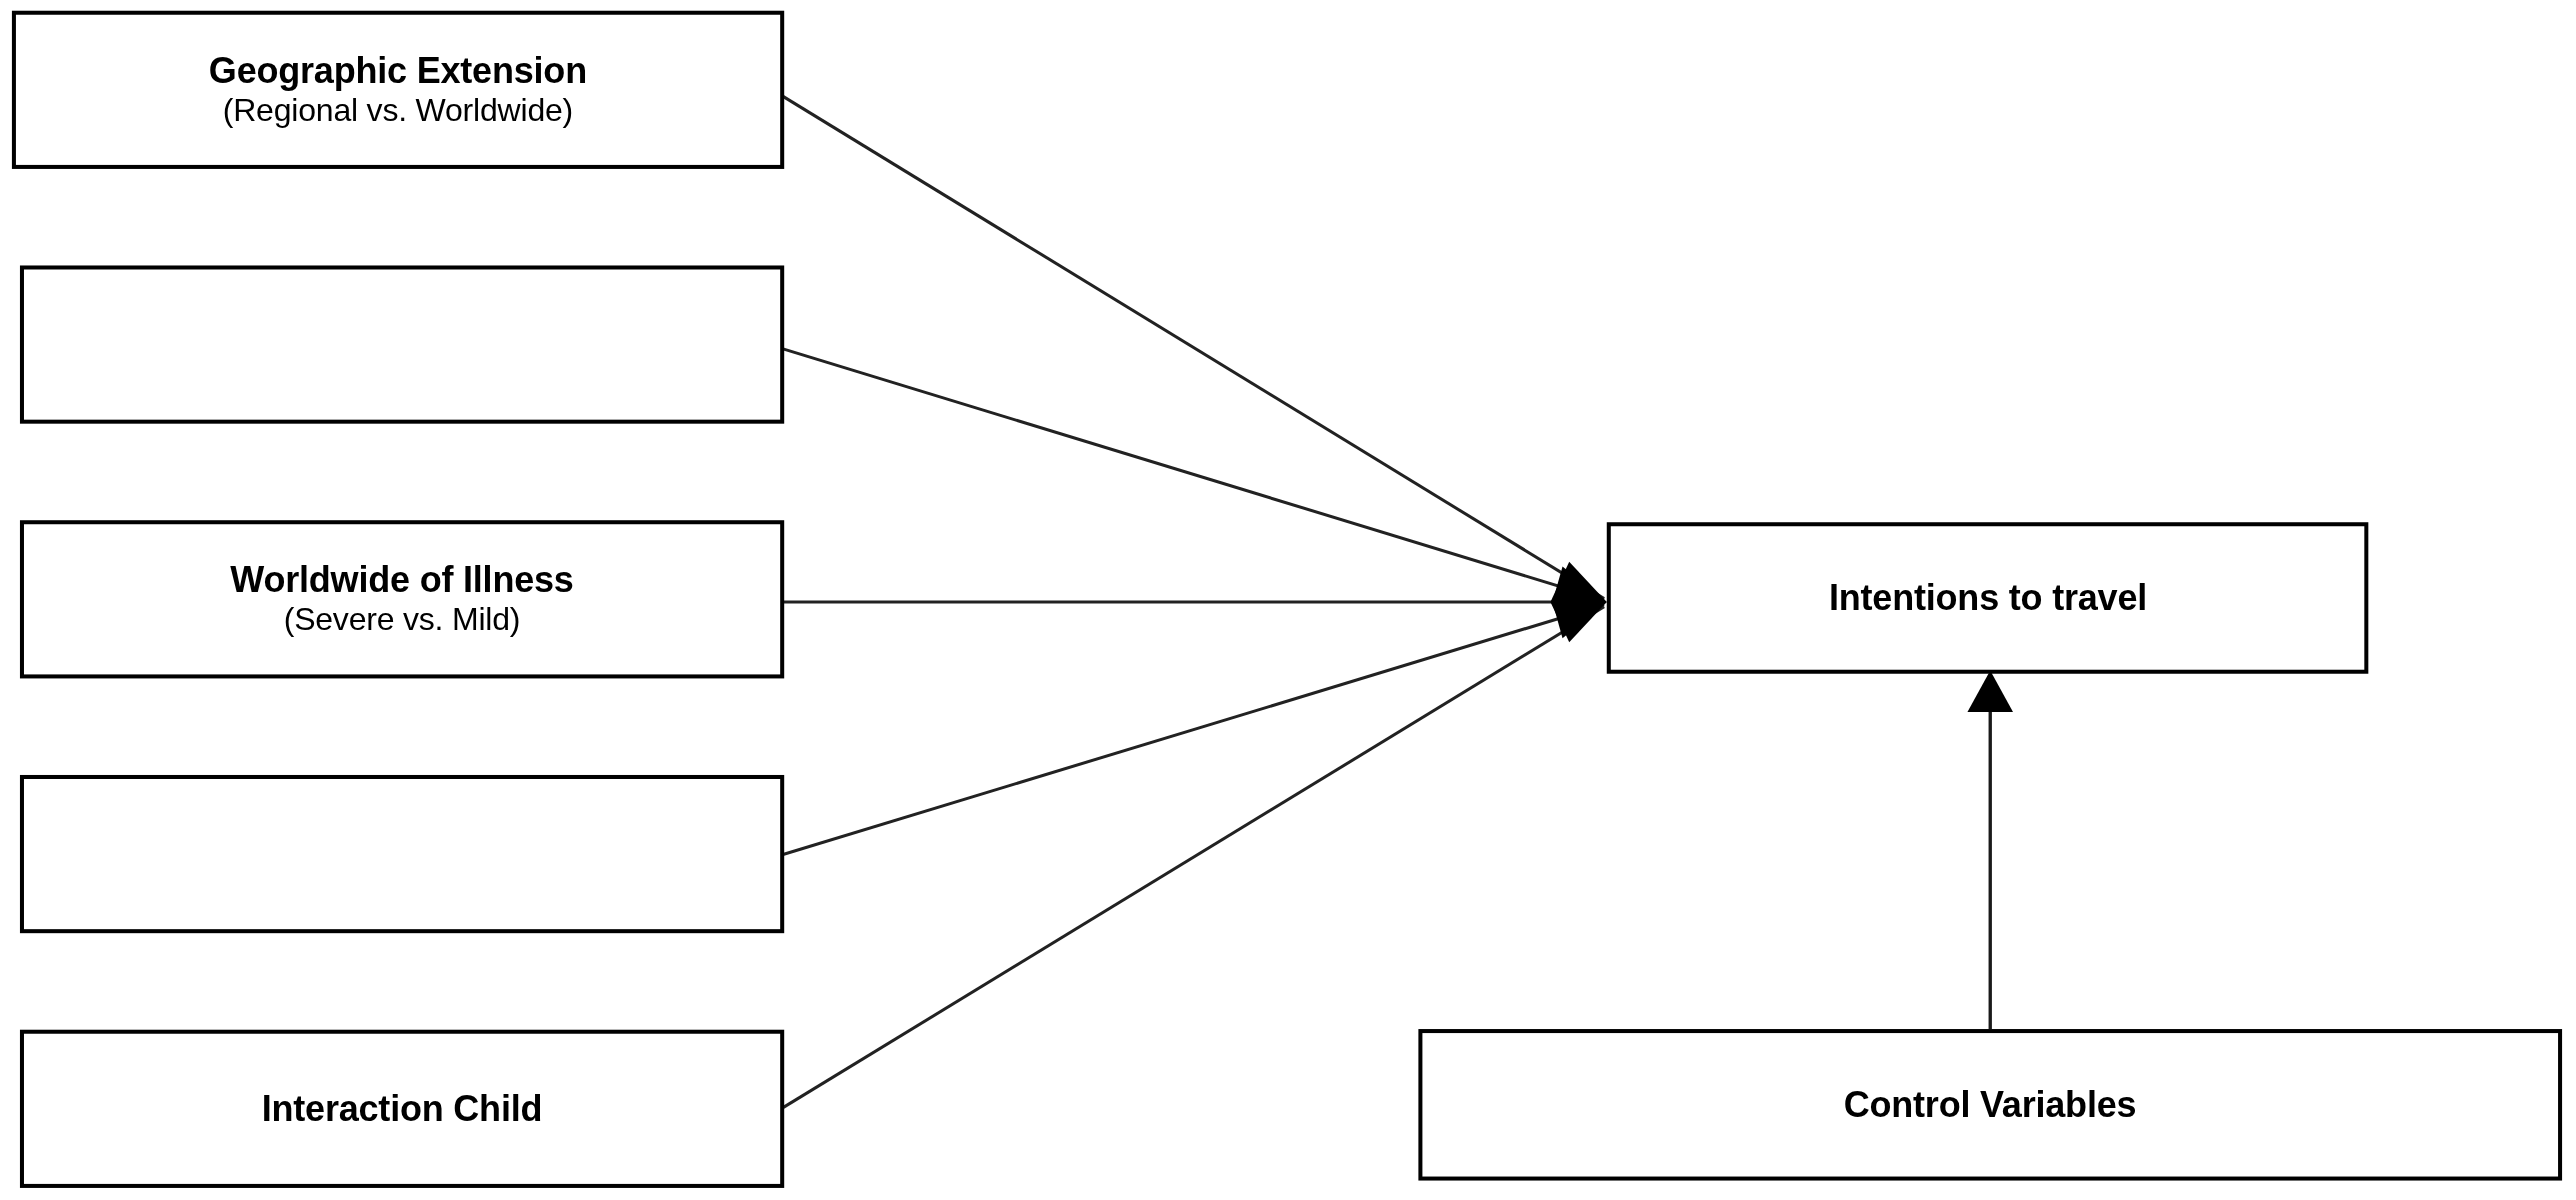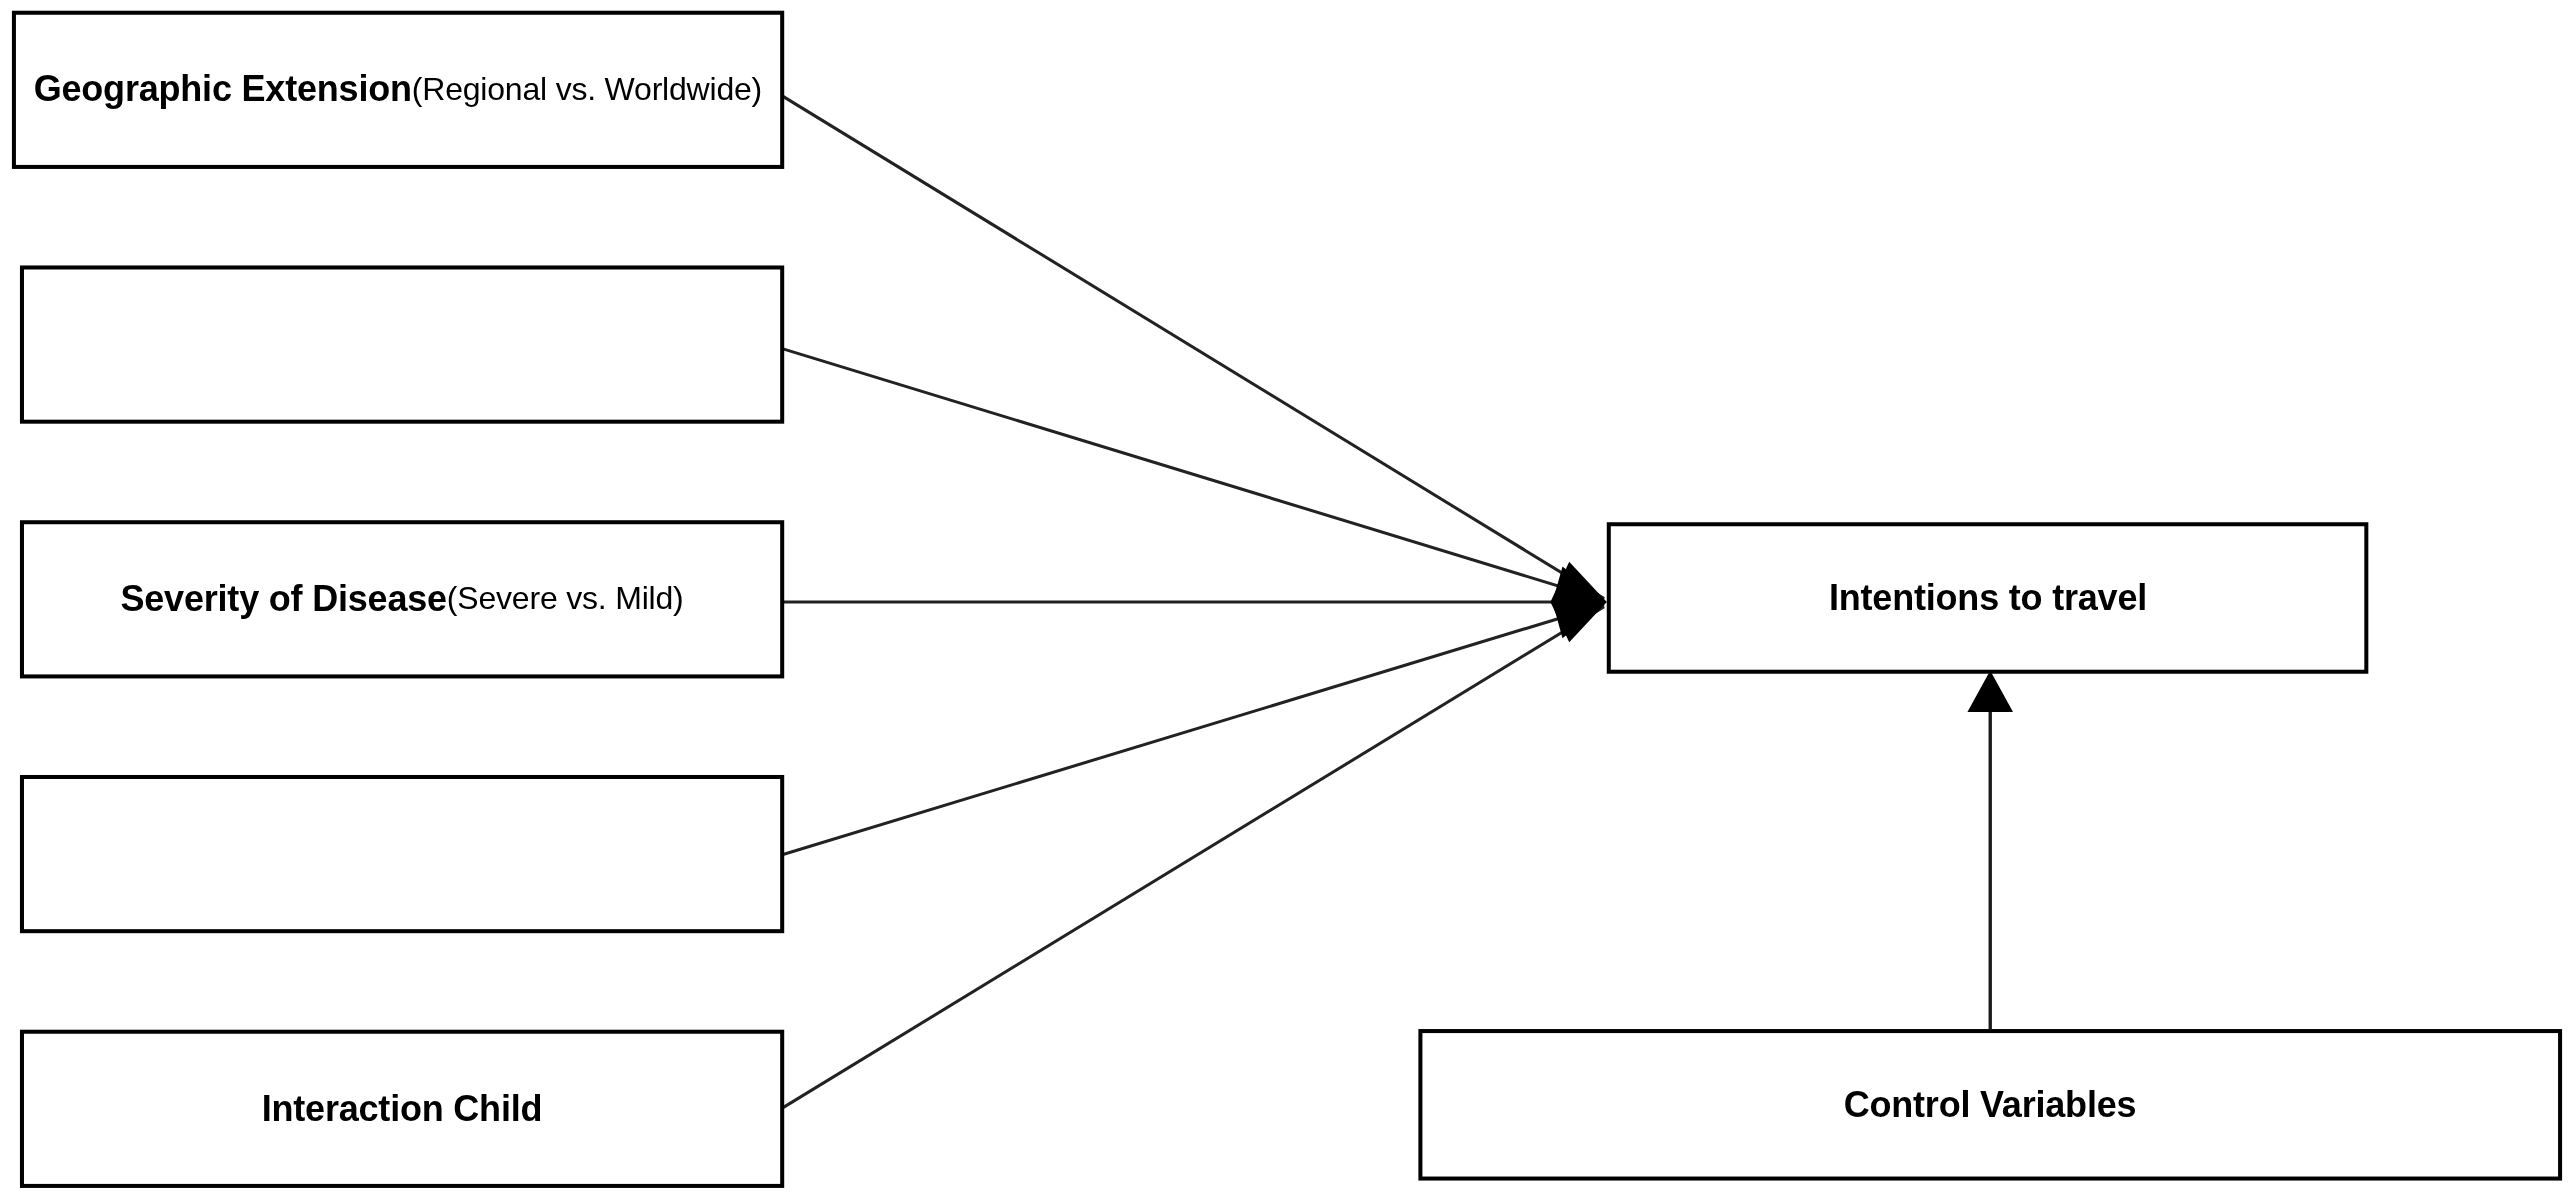--- a/index.html
+++ b/index.html
@@ -43,21 +43,21 @@
     stroke-width: 4.5;
     fill: none;
   }
   .arrowhead {
     fill: #000000;
     stroke: none;
   }
   .node-label {
     position: absolute;
     display: flex;
-    flex-direction: row;
+    flex-direction: column;
     align-items: center;
     justify-content: center;
     color: #000000;
     line-height: 1.18;
     pointer-events: none;
   }
   .label-title {
     font-weight: bold;
     font-size: 36px;
     letter-spacing: -0.2px;
@@ -104,21 +104,21 @@
     <rect class="node-box" x="2118" y="1538" width="1700" height="220"></rect>
   </svg>
 
   <div class="node-label" style="left:13.4px; top:12.7px; width:769px; height:154px;">
     <span class="label-title">Geographic Extension</span>
     <span class="label-sub">(Regional vs. Worldwide)</span>
   </div>
 
 
   <div class="node-label" style="left:21.5px; top:522px; width:761px; height:154px;">
-    <span class="label-title">Severity of Disease</span>
+    <span class="label-title">Worldwide of Illness</span>
     <span class="label-sub">(Severe vs. Mild)</span>
   </div>
 
 
   <div class="node-label" style="left:21.5px; top:1032px; width:761px; height:154px;">
     <span class="label-title">Interaction Child</span>
   </div>
 
   <div class="node-label" style="left:1609px; top:524px; width:758px; height:148px;">
     <span class="label-title">Intentions to travel</span>

